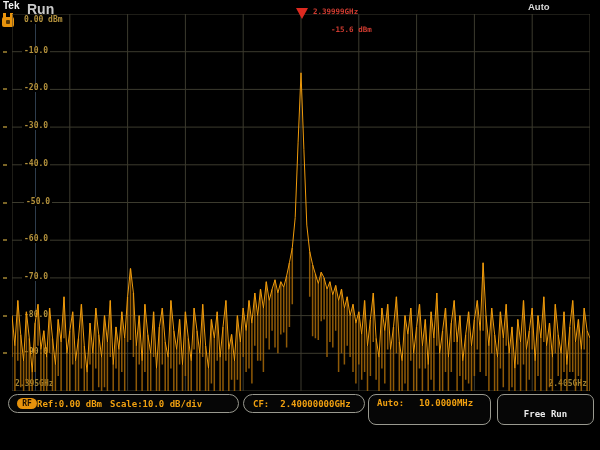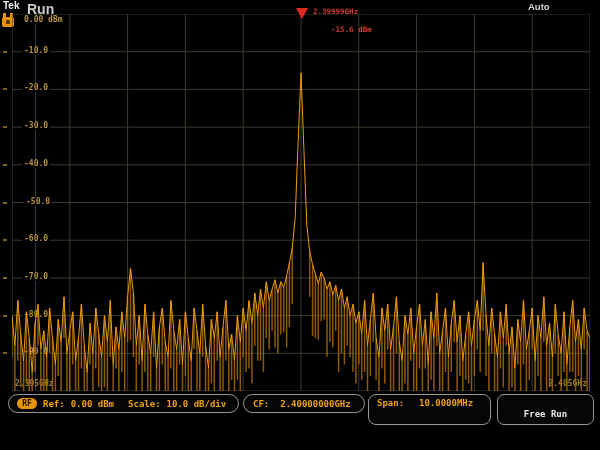--- a/index.html
+++ b/index.html
@@ -32,21 +32,21 @@
   .accentline{position:absolute;z-index:0;left:23px;top:0;width:1px;height:377px;background:#2e3d4d;}
   
   .mk-tri{position:absolute;z-index:4;left:296px;top:8px;width:0;height:0;
           border-left:6px solid transparent;border-right:6px solid transparent;border-top:11px solid #dd2a20;}
   .mk-text{position:absolute;z-index:4;left:313px;top:7px;color:#cf3b30;font-size:7.5px;
            font-weight:bold;line-height:9px;white-space:pre;}
   
   #bar{position:absolute;left:0;top:393px;width:600px;height:36px;}
   .box{position:absolute;box-sizing:border-box;border:1.5px solid #99998f;background:#060606;
        color:#f0a010;font-size:9px;font-weight:bold;}
-  .b1{left:8px;top:1px;width:231px;height:19px;border-radius:10px;display:flex;align-items:center;gap:6px;padding:0 8px;}
+  .b1{left:8px;top:1px;width:231px;height:19px;border-radius:10px;display:flex;align-items:center;padding:0 8px;}
   .b2{left:243px;top:1px;width:122px;height:19px;border-radius:10px;display:flex;align-items:center;gap:11px;padding:0 9px;}
   .b3{left:368px;top:1px;width:123px;height:31px;border-radius:8px;padding:2px 8px;}
   .b3 .row{display:flex;line-height:13px;}
   .b3 .lbl{width:42px;} 
   .b4{left:497px;top:1px;width:97px;height:31px;border-radius:7px;color:#ececec;text-align:center;padding-top:14px;}
   .rfbadge{display:inline-block;width:20px;height:11px;background:#e8930c;border-radius:6px;color:#1d1000;
            font-size:8px;font-weight:bold;text-align:center;line-height:11px;}
   .sp{margin-left:8px;}
 </style>
 </head>
@@ -133,21 +133,21 @@
       <span>0.00 dBm</span>
       <span class="sp">Scale:</span>
       <span>10.0 dB/div</span>
     </div>
     <div class="box b2">
       <span>CF:</span>
       <span>2.40000000GHz</span>
     </div>
     <div class="box b3">
       <div class="row">
-          <span class="lbl">Span:</span>
+          <span class="lbl">Auto:</span>
         <span>10.0000MHz</span>
         </div>
     </div>
     <div class="box b4">
       <span>Free Run</span>
     </div>
   </div>
 
 </div>
 

